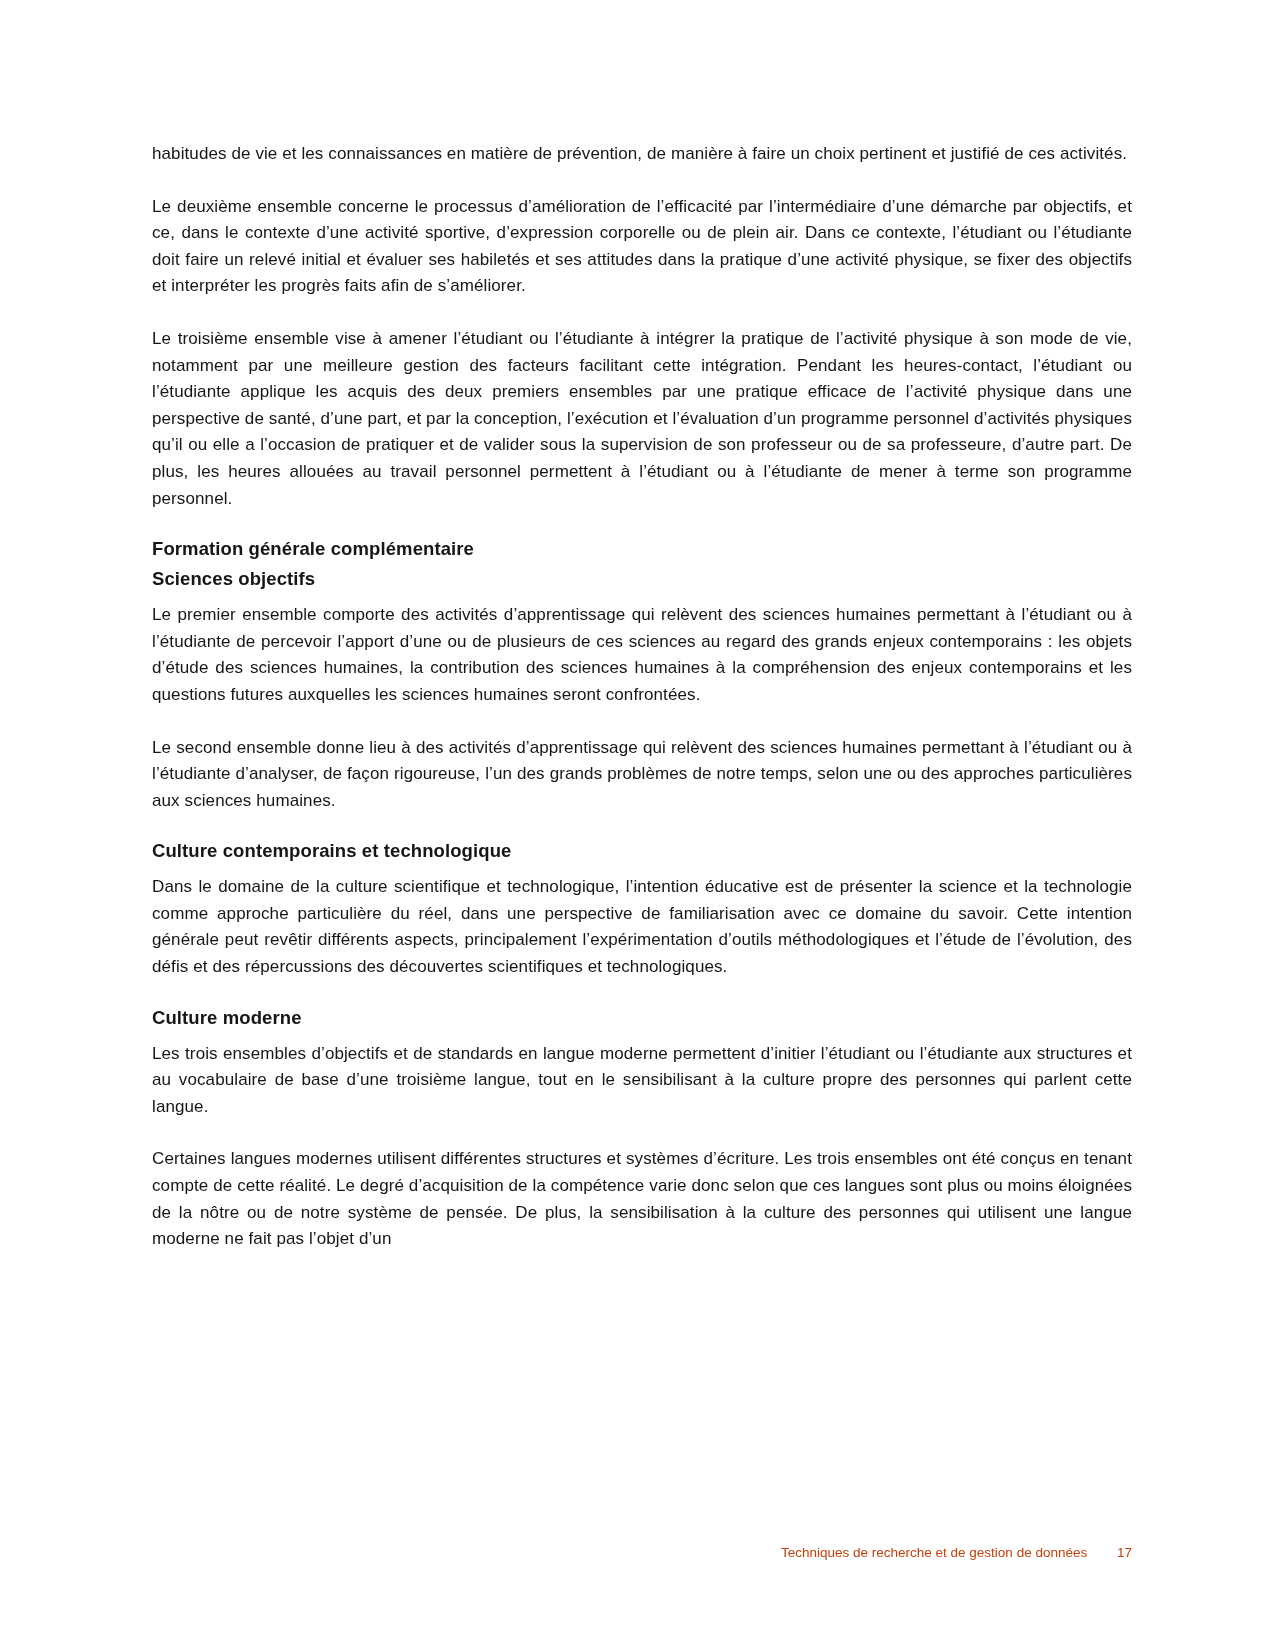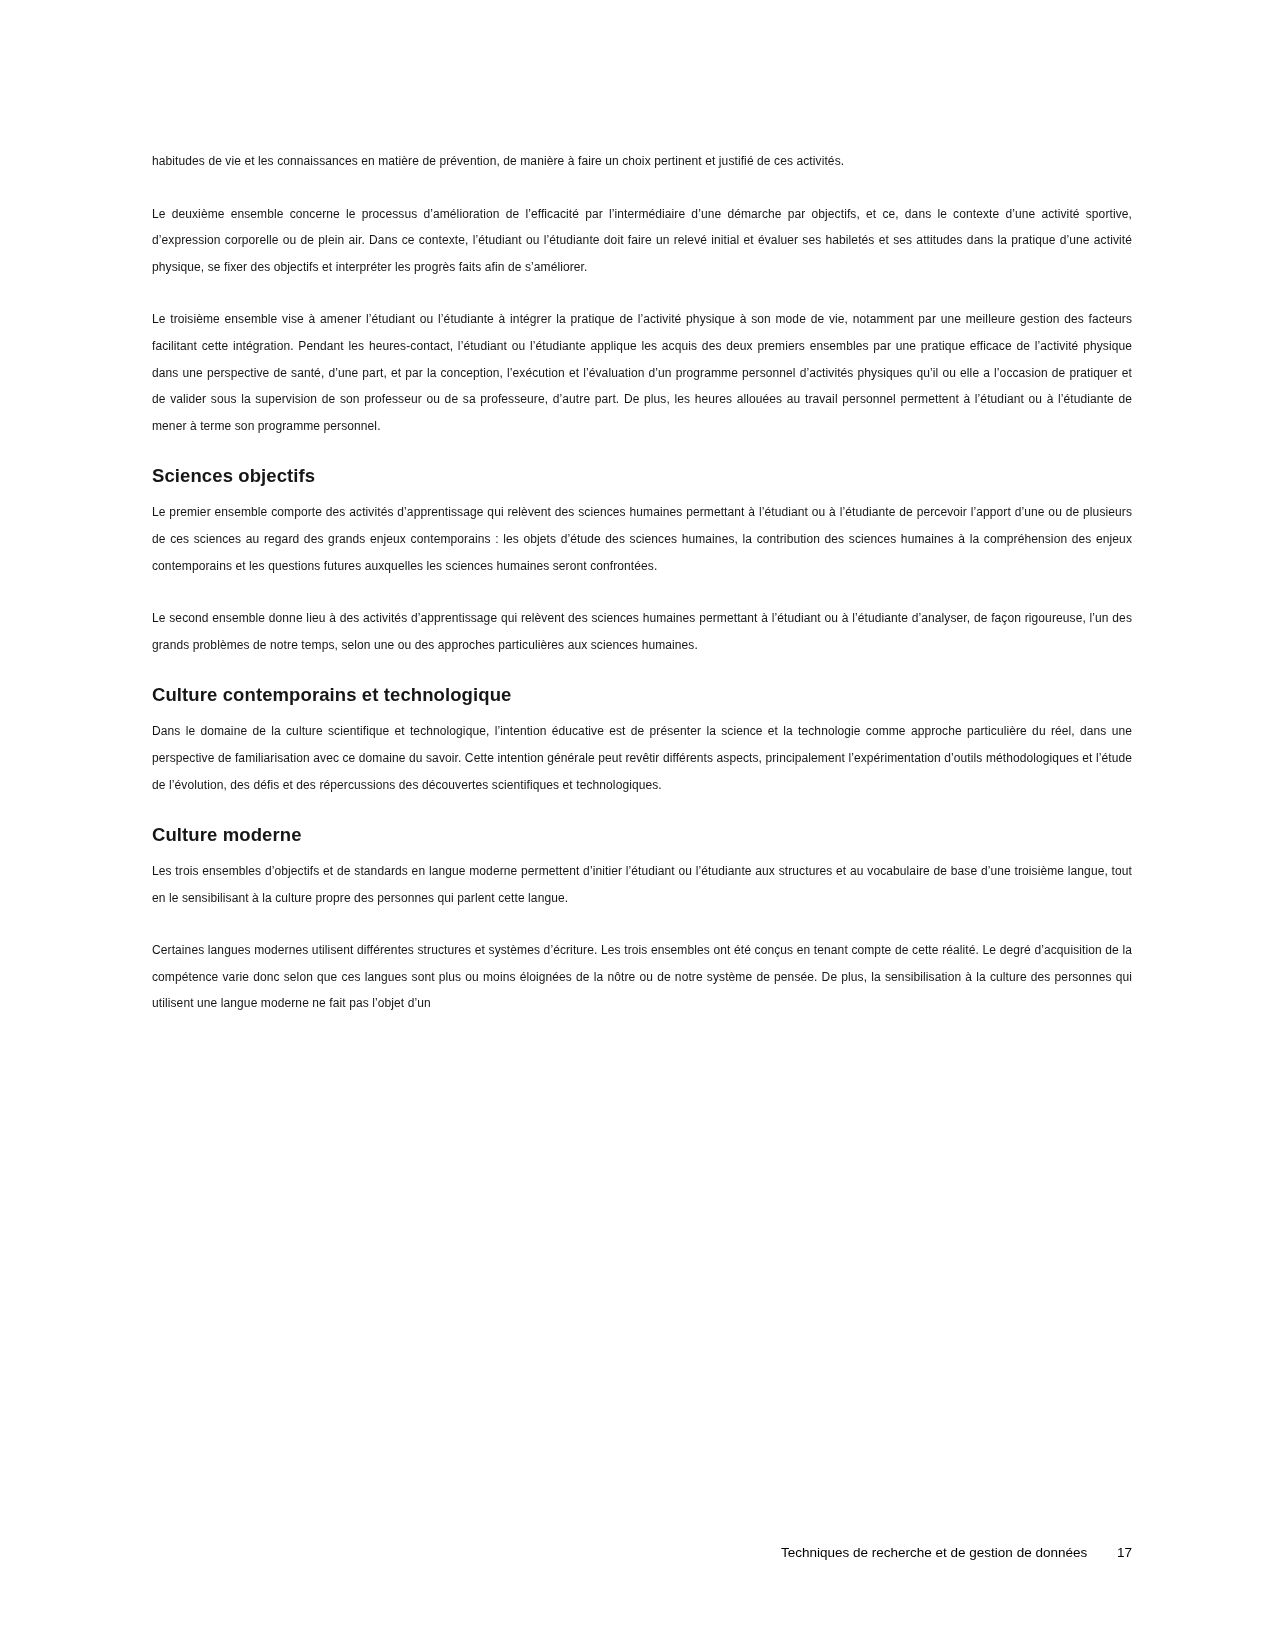--- a/index.html
+++ b/index.html
@@ -16,60 +16,61 @@
     color: #161616;
     overflow: hidden;
   }
   .content {
     position: absolute;
     left: 152px;
     top: 140px;
     width: 980px;
   }
   .para {
-    font-size: 12px;
+    font-size: 17px;
     line-height: 26.6px;
     text-align: justify;
-    margin: 8px 0 26px 0;
+    margin: 1px 0 26px 0;
     letter-spacing: 0.1px;
   }
   .heading {
     font-size: 18.5px;
     line-height: 22px;
     font-weight: bold;
     margin: 4px 0 12px 0;
     letter-spacing: 0.1px;
   }
   .heading.major {
     margin-top: 0;
     margin-bottom: 8px;
   }
   .footer {
     position: absolute;
     left: 152px;
     top: 1545px;
     width: 980px;
     text-align: right;
     font-size: 13.5px;
-    color: #000000;
+    color: #c2410c;
     white-space: nowrap;
   }
   .footer .page-num {
     display: inline-block;
     margin-left: 26px;
   }
 </style>
 </head>
 <body>
 
 <div class="page">
   <div class="content">
     <p class="para">habitudes de vie et les connaissances en matière de prévention, de manière à faire un choix pertinent et justifié de ces activités.</p>
     <p class="para">Le deuxième ensemble concerne le processus d’amélioration de l’efficacité par l’intermédiaire d’une démarche par objectifs, et ce, dans le contexte d’une activité sportive, d’expression corporelle ou de plein air. Dans ce contexte, l’étudiant ou l’étudiante doit faire un relevé initial et évaluer ses habiletés et ses attitudes dans la pratique d’une activité physique, se fixer des objectifs et interpréter les progrès faits afin de s’améliorer.</p>
     <p class="para">Le troisième ensemble vise à amener l’étudiant ou l’étudiante à intégrer la pratique de l’activité physique à son mode de vie, notamment par une meilleure gestion des facteurs facilitant cette intégration. Pendant les heures-contact, l’étudiant ou l’étudiante applique les acquis des deux premiers ensembles par une pratique efficace de l’activité physique dans une perspective de santé, d’une part, et par la conception, l’exécution et l’évaluation d’un programme personnel d’activités physiques qu’il ou elle a l’occasion de pratiquer et de valider sous la supervision de son professeur ou de sa professeure, d’autre part. De plus, les heures allouées au travail personnel permettent à l’étudiant ou à l’étudiante de mener à terme son programme personnel.</p>
+    <h2 class="heading major">Formation générale complémentaire</h2>
     <h3 class="heading">Sciences objectifs</h3>
     <p class="para">Le premier ensemble comporte des activités d’apprentissage qui relèvent des sciences humaines permettant à l’étudiant ou à l’étudiante de percevoir l’apport d’une ou de plusieurs de ces sciences au regard des grands enjeux contemporains : les objets d’étude des sciences humaines, la contribution des sciences humaines à la compréhension des enjeux contemporains et les questions futures auxquelles les sciences humaines seront confrontées.</p>
     <p class="para">Le second ensemble donne lieu à des activités d’apprentissage qui relèvent des sciences humaines permettant à l’étudiant ou à l’étudiante d’analyser, de façon rigoureuse, l’un des grands problèmes de notre temps, selon une ou des approches particulières aux sciences humaines.</p>
     <h3 class="heading">Culture contemporains et technologique</h3>
     <p class="para">Dans le domaine de la culture scientifique et technologique, l’intention éducative est de présenter la science et la technologie comme approche particulière du réel, dans une perspective de familiarisation avec ce domaine du savoir. Cette intention générale peut revêtir différents aspects, principalement l’expérimentation d’outils méthodologiques et l’étude de l’évolution, des défis et des répercussions des découvertes scientifiques et technologiques.</p>
     <h3 class="heading">Culture moderne</h3>
     <p class="para">Les trois ensembles d’objectifs et de standards en langue moderne permettent d’initier l’étudiant ou l’étudiante aux structures et au vocabulaire de base d’une troisième langue, tout en le sensibilisant à la culture propre des personnes qui parlent cette langue.</p>
     <p class="para">Certaines langues modernes utilisent différentes structures et systèmes d’écriture.  Les trois ensembles ont été conçus en tenant compte de cette réalité.  Le degré d’acquisition de la compétence varie donc selon que ces langues sont plus ou moins éloignées de la nôtre ou de notre système de pensée.  De plus, la sensibilisation à la culture des personnes qui utilisent une langue moderne ne fait pas l’objet d’un</p>
   </div>
 

